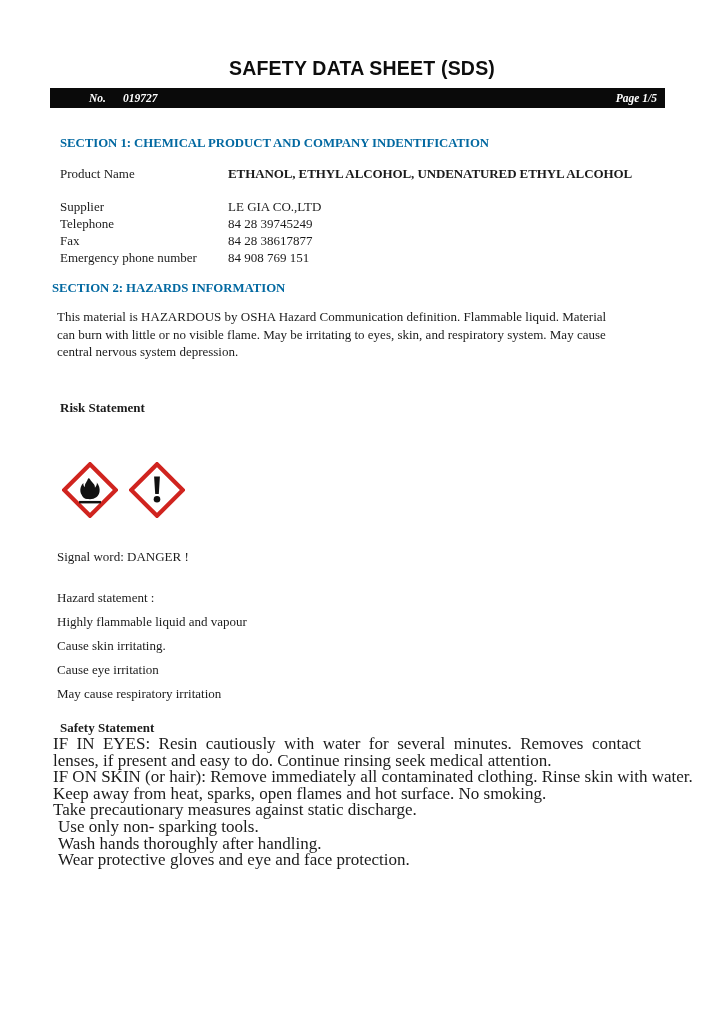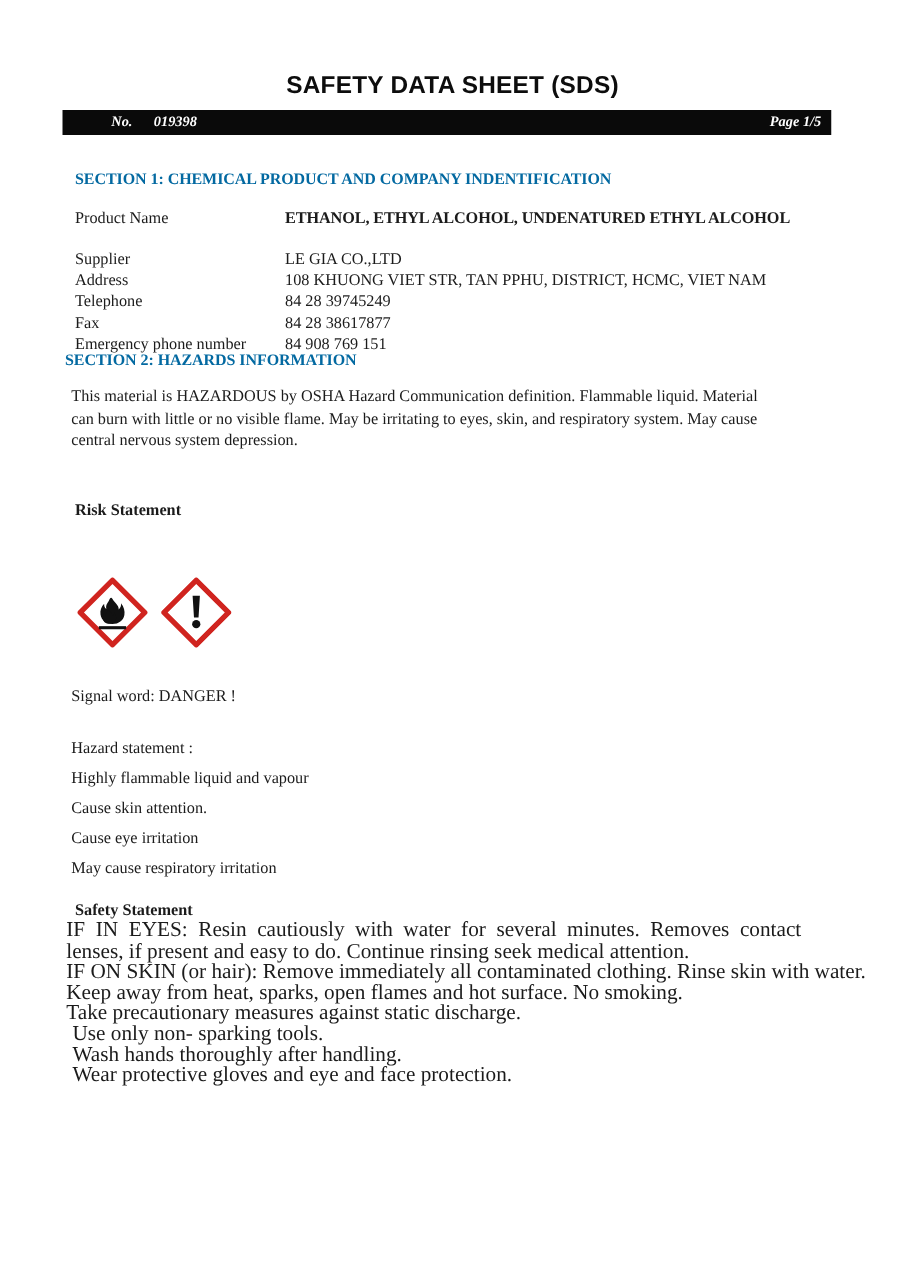--- a/index.html
+++ b/index.html
@@ -151,39 +151,35 @@
 </style>
 </head>
 <body>
 
 <div class="page">
 
   <div class="doc-title">SAFETY DATA SHEET (SDS)</div>
 
   <div class="header-bar">
     <span class="hb-no-label">No.</span>
-    <span class="hb-no-value">019398</span>
+    <span class="hb-no-value">019727</span>
     <span class="hb-page">Page 1/5</span>
   </div>
 
   <div class="section-head" id="sec1-head">SECTION 1: CHEMICAL PRODUCT AND COMPANY INDENTIFICATION</div>
 
   <div class="kv-row" id="product-row">
     <span class="kv-label">Product Name</span>
     <span class="kv-value">ETHANOL, ETHYL ALCOHOL, UNDENATURED ETHYL ALCOHOL</span>
   </div>
 
   <div id="contact-block">
     <div class="c-row">
       <span class="c-label">Supplier</span>
       <span class="c-value">LE GIA CO.,LTD</span>
-    </div>
-    <div class="c-row">
-      <span class="c-label">Address</span>
-      <span class="c-value">108 KHUONG VIET STR, TAN PPHU, DISTRICT, HCMC, VIET NAM</span>
     </div>
     <div class="c-row">
       <span class="c-label">Telephone</span>
       <span class="c-value">84 28 39745249</span>
     </div>
     <div class="c-row">
       <span class="c-label">Fax</span>
       <span class="c-value">84 28 38617877</span>
     </div>
     <div class="c-row">
@@ -226,21 +222,21 @@
         </g>
       </svg>
     </div>
   </div>
 
   <div id="signal-word">Signal word: DANGER !</div>
 
   <div id="hazard-list">
     <div class="hz-line">Hazard statement :</div>
     <div class="hz-line">Highly flammable liquid and vapour</div>
-    <div class="hz-line">Cause skin attention.</div>
+    <div class="hz-line">Cause skin irritating.</div>
     <div class="hz-line">Cause eye irritation</div>
     <div class="hz-line">May cause respiratory irritation</div>
   </div>
 
   <div id="safety-head">Safety Statement</div>
   <div id="safety-body">
     <div class="sf-just">IF IN EYES: Resin cautiously with water for several minutes. Removes contact lenses, if present and easy to do. Continue rinsing seek medical attention.</div>
     <div class="sf-line">IF ON SKIN (or hair):  Remove immediately all contaminated clothing. Rinse skin with water.</div>
     <div class="sf-line">Keep away from heat, sparks, open flames and hot surface. No smoking.</div>
     <div class="sf-line">Take precautionary measures against static discharge.</div>

